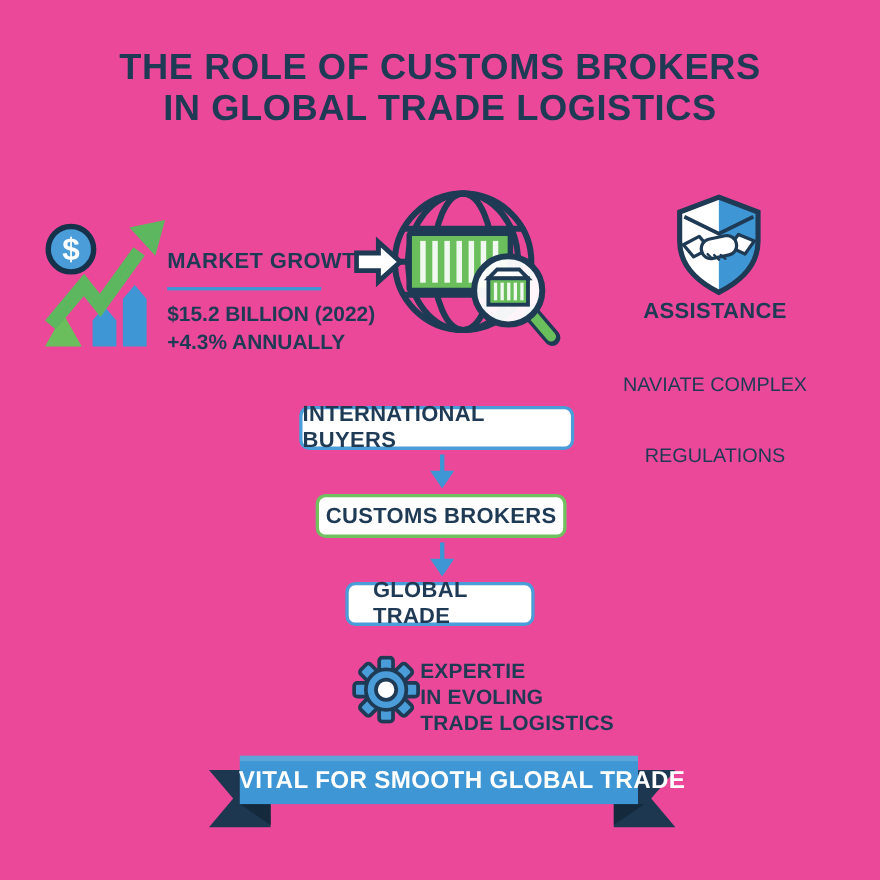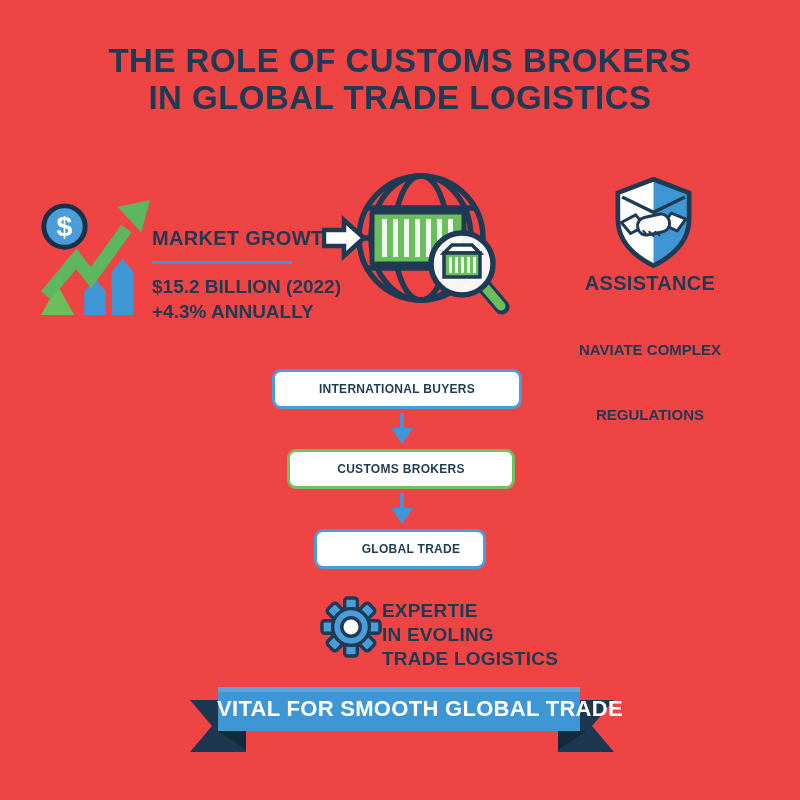--- a/index.html
+++ b/index.html
@@ -1,42 +1,42 @@
 <!DOCTYPE html>
 <html><head>
 <meta charset="utf-8">
 <style>
   * { margin:0; padding:0; box-sizing:border-box; }
   html,body { width:800px; height:800px; }
   body { font-family:"Liberation Sans", sans-serif; background:#fcfdfd; overflow:hidden; }
-  .canvas { position:relative; width:800px; height:800px; background:#ef4444; }
+  .canvas { position:relative; width:800px; height:800px; background:#ec4899; }
 
   .title { position:absolute; top:42px; left:0; width:800px; text-align:center;
            color:#1e3a54; font-weight:bold; font-size:33px; line-height:37px; letter-spacing:.5px; }
 
   
   .growth-icon { position:absolute; left:35px; top:198px; width:118px; height:120px; }
   .growth-text { position:absolute; left:152px; top:227px; width:200px; color:#1e3a54; }
   .growth-heading { font-size:20px; font-weight:bold; letter-spacing:.3px; }
   .growth-divider { width:140px; height:3px; background:#3d96d6; margin:11px 0 10px 0; }
   .growth-stat { font-size:19px; font-weight:bold; line-height:25px; white-space:nowrap; }
 
   
   .globe-icon { position:absolute; left:322px; top:160px; width:192px; height:162px; }
 
   
   .shield-icon { position:absolute; left:607px; top:175px; width:93px; height:95px; }
   .assist-text { position:absolute; left:555px; top:272px; width:190px; text-align:center; color:#1e3a54; }
   .assist-heading { font-size:20px; font-weight:bold; letter-spacing:.3px; margin-bottom:7px; }
-  .assist-line { font-size:15px; font-weight:bold; line-height:21px;margin-top:44px; }
+  .assist-line { font-size:18px; font-weight:normal; line-height:21px;margin-top:44px; }
 
   
   .flow-box { position:absolute; background:#fff; border-radius:9px; display:flex;
               align-items:center; justify-content:center; color:#1e3a54;
-              font-weight:bold; font-size:12px; letter-spacing:.3px; }
+              font-weight:bold; font-size:20px; letter-spacing:.3px; }
   .flow-box.blue  { border:3px solid #4a9dd8; }
   .flow-box.green { border:3px solid #70c160; }
   .box-1 { left:272px; top:369px; width:250px; height:40px; }
   .box-2 { left:287px; top:449px; width:228px; height:40px;text-align:center; }
   .box-3 { left:314px; top:529px; width:172px; height:40px;padding-left:22px; }
   .flow-arrow { position:absolute; width:26px; height:32px; }
   .arrow-1 { left:389px; top:413px; }
   .arrow-2 { left:389px; top:493px; }
 
   

